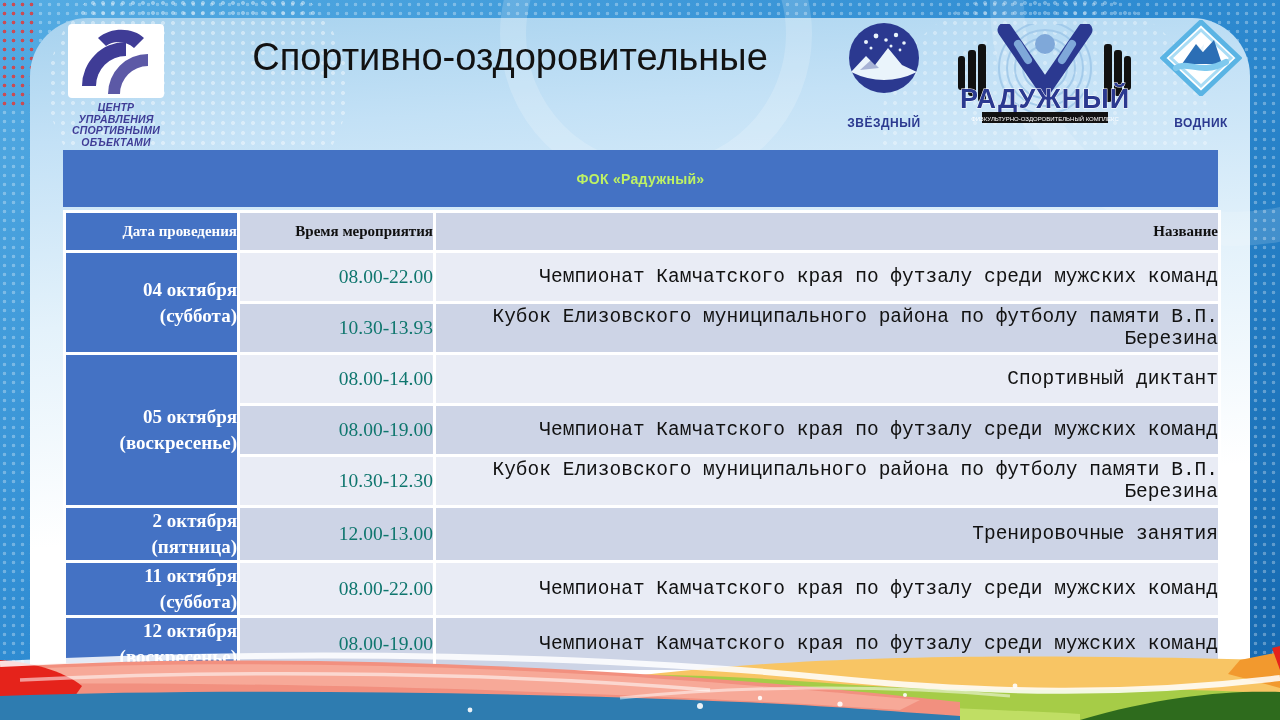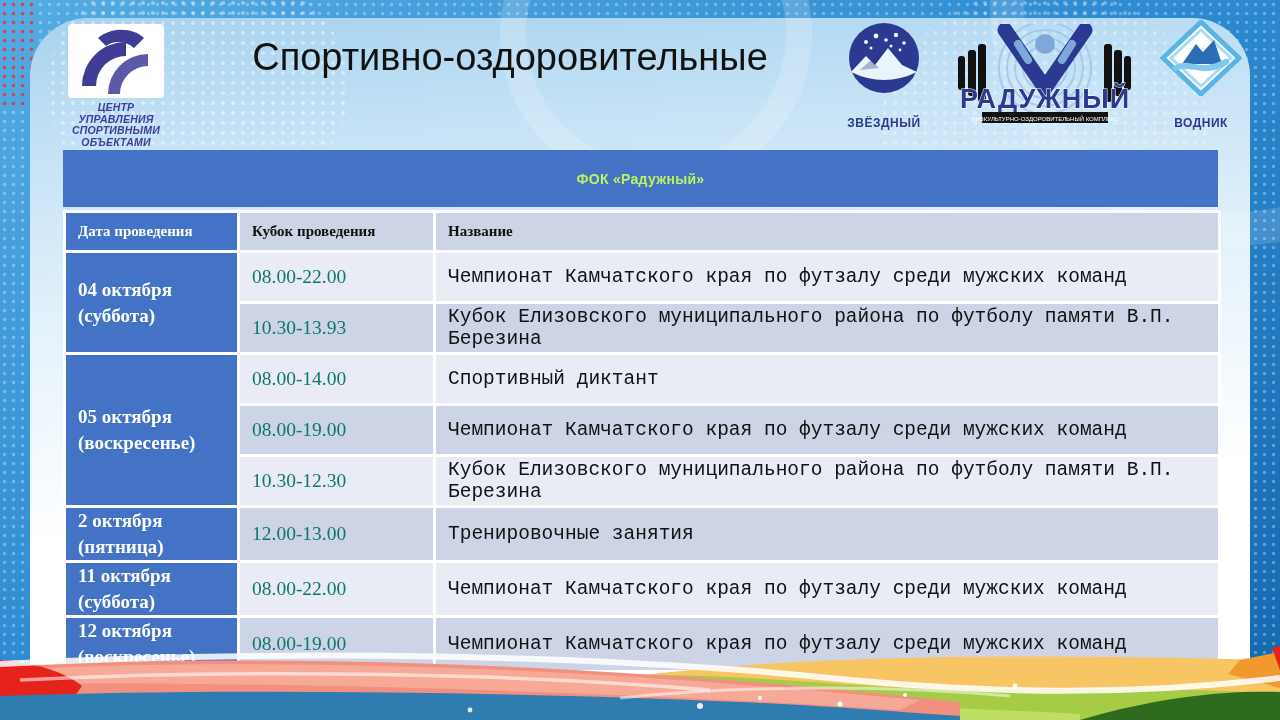--- a/index.html
+++ b/index.html
@@ -37,21 +37,21 @@
 
   
   .table-wrap{position:absolute;left:63px;top:150px;width:1155px;}
   .tbl-title{height:57px;background:#4472C4;color:#bef264;font-weight:bold;font-size:14px;
     display:flex;align-items:center;justify-content:center;letter-spacing:.3px;}
   table.schedule{border-collapse:collapse;width:1155px;margin-top:3px;table-layout:fixed;
     font-family:"Liberation Serif",serif;}
   table.schedule col.c-date{width:174px;}
   table.schedule col.c-time{width:196px;}
   table.schedule col.c-name{width:785px;}
-  table.schedule th,table.schedule td{border:3px solid #fff;text-align:left;vertical-align:middle;padding:0 12px;}
+  table.schedule th,table.schedule td{border:3px solid #fff;text-align:right;vertical-align:middle;padding:0 0;}
   tr.hdr-row{height:40px;}
   th.h-date{background:#4472C4;color:#fff;font-size:15px;}
   th.h-time,th.h-name{background:#CDD4E6;color:#101010;font-size:15px;}
   tbody tr{height:51px;}
   tr.row-light td{background:#E9ECF5;}
   tr.row-dark td{background:#CDD4E6;}
   td.date-cell{background:#4472C4 !important;color:#ffffff;font-weight:bold;font-size:19px;line-height:26px;}
   td.time-cell{font-size:19.5px;color:#0f766e;}
   td.name-cell{font-size:19.5px;color:#121212;font-family:Liberation Mono, monospace;}
 
@@ -154,21 +154,21 @@
     <div class="tbl-title">ФОК «Радужный»</div>
     <table class="schedule">
       <colgroup>
           <col class="c-date">
           <col class="c-time">
           <col class="c-name">
         </colgroup>
       <thead>
         <tr class="hdr-row">
           <th class="h-date">Дата проведения</th>
-          <th class="h-time">Кубок проведения</th>
+          <th class="h-time">Время мероприятия</th>
           <th class="h-name">Название</th>
         </tr>
       </thead>
       <tbody>
           <tr class="row-light">
             <td rowspan="2" class="date-cell">
               <div>04 октября</div>
               <div>(суббота)</div>
             </td>
             <td class="time-cell">08.00-22.00</td>

